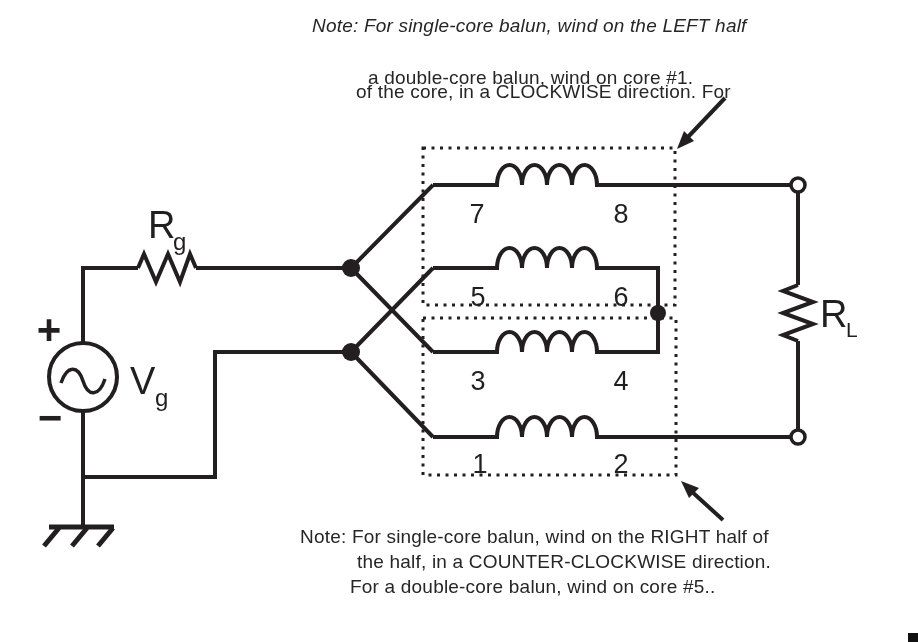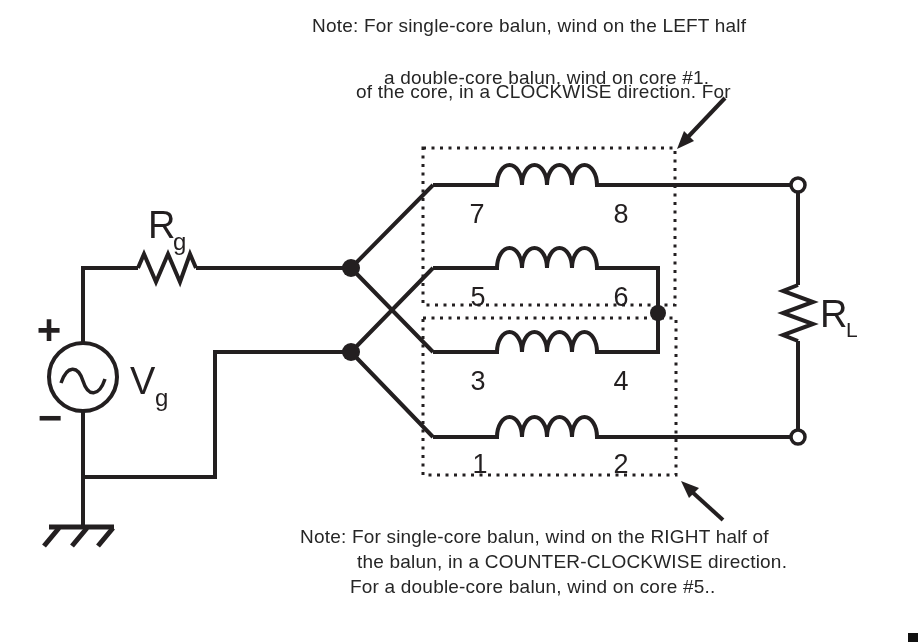--- a/index.html
+++ b/index.html
@@ -75,25 +75,25 @@
     <text x="621" y="223" text-anchor="middle" class="svg-label num">8</text>
     <text x="478" y="306" text-anchor="middle" class="svg-label num">5</text>
     <text x="621" y="306" text-anchor="middle" class="svg-label num">6</text>
     <text x="478" y="390" text-anchor="middle" class="svg-label num">3</text>
     <text x="621" y="390" text-anchor="middle" class="svg-label num">4</text>
     <text x="480" y="473" text-anchor="middle" class="svg-label num">1</text>
     <text x="621" y="473" text-anchor="middle" class="svg-label num">2</text>
   </svg>
 
   <div>
-    <div class="note-line" style="left:312px;top:15px;">Note: For single-core balun, wind on the LEFT half</div>
+    <div class="note-line" style="left:312px;top:15px;font-style:italic;">Note: For single-core balun, wind on the LEFT half</div>
     <div class="note-line" style="left:356px;top:41px;margin-top:40px;">of the core, in a CLOCKWISE direction. For</div>
-    <div class="note-line" style="left:384px;top:67px;">a double-core balun, wind on core #1.</div>
+    <div class="note-line" style="left:368px;top:67px;">a double-core balun, wind on core #1.</div>
   </div>
 
   <div>
     <div class="note-line" style="left:300px;top:526px;">Note: For single-core balun, wind on the RIGHT half of</div>
-    <div class="note-line" style="left:357px;top:551px;">the balun, in a COUNTER-CLOCKWISE direction.</div>
+    <div class="note-line" style="left:357px;top:551px;">the half, in a COUNTER-CLOCKWISE direction.</div>
     <div class="note-line" style="left:350px;top:576px;">For a double-core balun, wind on core #5..</div>
   </div>
 
   <div class="corner-mark"></div>
 </div>
 
 </body></html>

